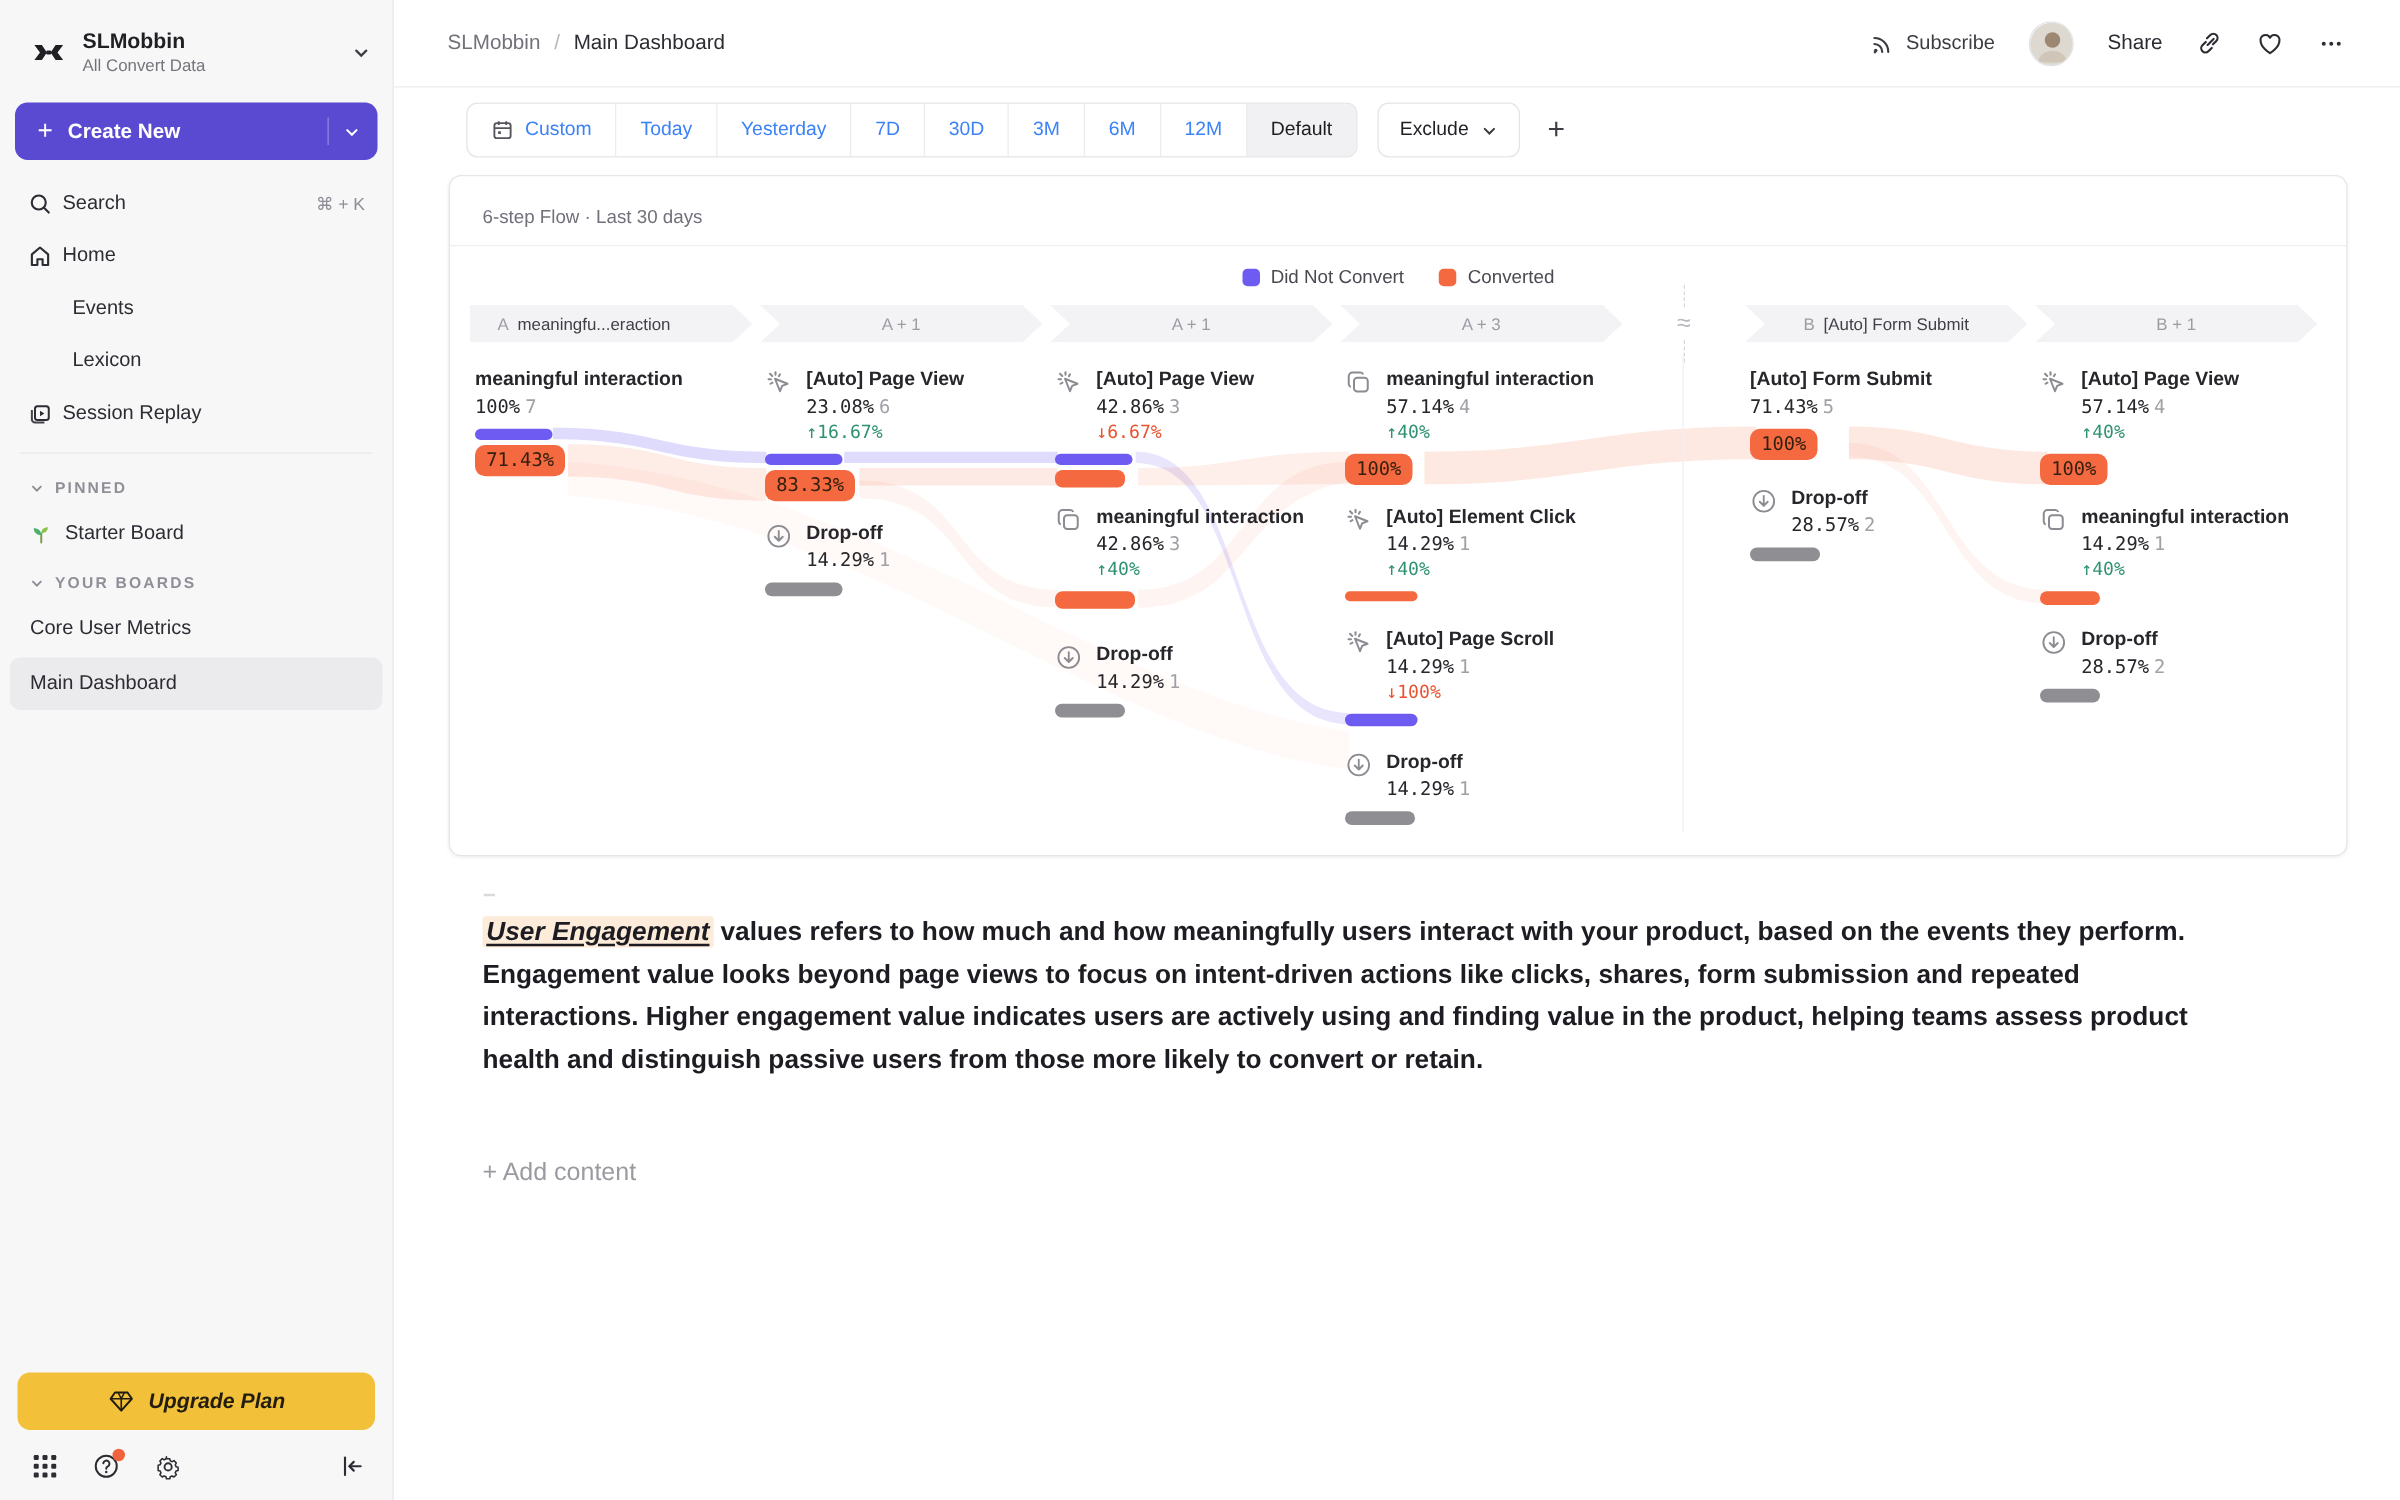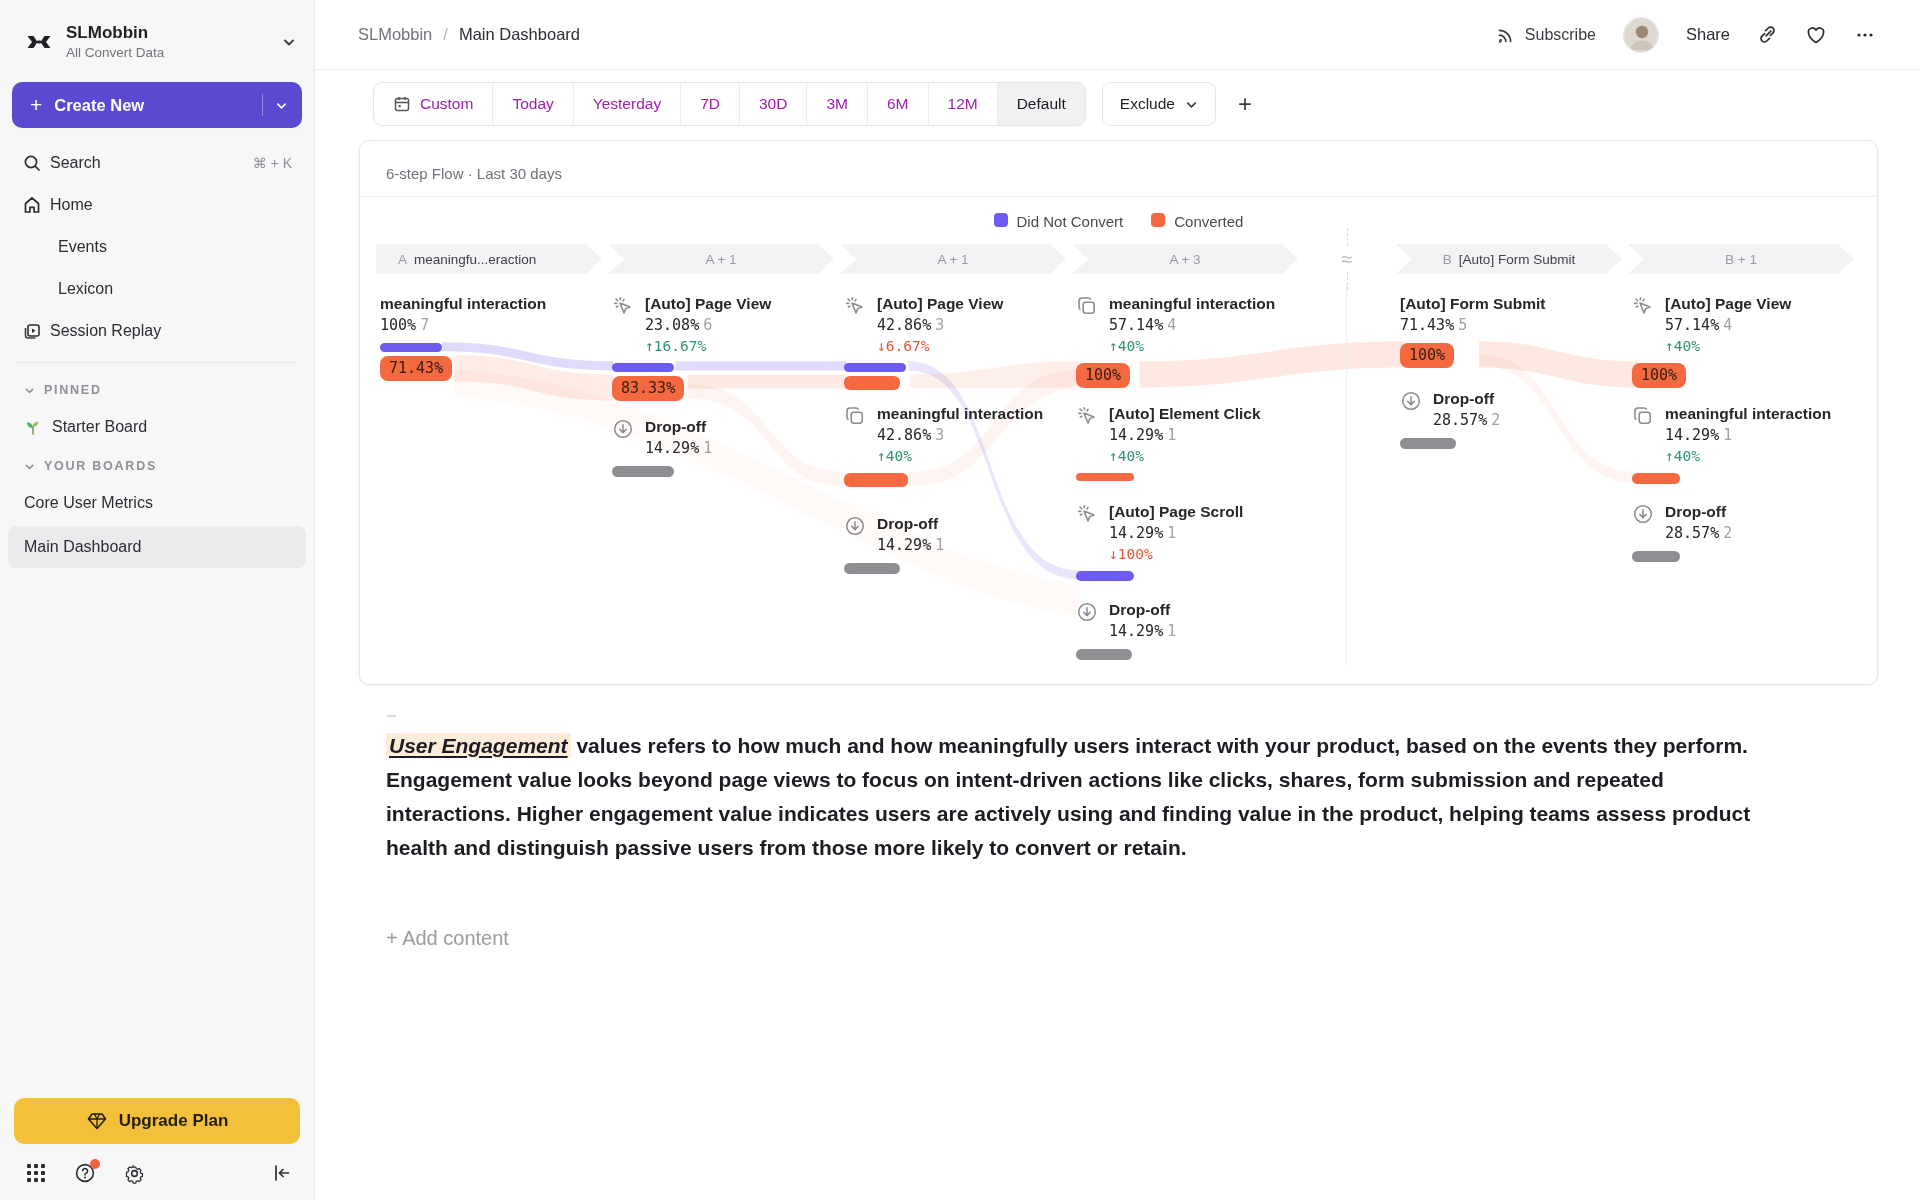--- a/index.html
+++ b/index.html
@@ -20,55 +20,55 @@
   .nav { padding:4px 10px 0; }
   .nav-item { height:42px; display:flex; align-items:center; gap:8px; padding:0 12px; border-radius:8px; font-size:16px; font-weight:500; color:#2c2c33; cursor:pointer; }
   .nav-item.indent { padding-left:48px; }
   .nav-item .shortcut { margin-left:auto; font-size:14px; color:#8e8e96; font-weight:400; }
   .nav-item .chev { margin-left:auto; color:#55555e; }
   .side-divider { height:1px; background:#e7e7ea; margin:10px 16px; }
   .section-head { display:flex; align-items:center; gap:9px; padding:10px 12px 8px 24px; font-size:12.5px; font-weight:700; letter-spacing:.14em; color:#8f8f98; cursor:pointer; }
   .board-item { height:42px; display:flex; align-items:center; gap:10px; margin:1px 8px; padding:0 16px; border-radius:8px; font-size:16px; font-weight:500; color:#2c2c33; cursor:pointer; }
   .board-item.selected { background:#ebebee; }
   .sidebar-bottom { margin-top:auto; padding:12px 14px 16px; }
-  .upgrade { height:46px; background:#f2c139; border-radius:10px; display:flex; align-items:center; justify-content:center; gap:11px; font-size:17px; font-weight:700; color:#221d10; cursor:pointer; }
+  .upgrade { height:46px; background:#f2c139; border-radius:10px; display:flex; align-items:center; justify-content:center; gap:11px; font-size:17px; font-weight:700; color:#221d10; cursor:pointer;font-style:italic; }
   .bottom-icons { display:flex; align-items:center; gap:28px; padding:18px 8px 0 12px; }
   .bicon { position:relative; cursor:pointer; }
   .badge-dot { position:absolute; top:-3px; right:-4px; width:10px; height:10px; border-radius:50%; background:#f0633c; }
   .collapse { margin-left:auto; }
 
   
   .main { margin-left:315px; width:1605px; }
   .topbar { height:70px; display:flex; align-items:center; padding:0 44px 0 43px; border-bottom:1px solid #ededf0; }
   .breadcrumb { display:flex; align-items:center; gap:11px; font-size:16.5px; }
   .bc-root { color:#71717a; cursor:pointer; }
   .bc-sep { color:#b6b6bd; }
   .bc-cur { color:#2c2c33; font-weight:500; }
   .topbar-right { margin-left:auto; display:flex; align-items:center; gap:27px; }
   .subscribe { display:flex; align-items:center; gap:9px; font-size:16px; color:#3c3c43; cursor:pointer; }
   .avatar { width:36px; height:36px; border-radius:50%; overflow:hidden; border:1px solid #e3e3e7; cursor:pointer; }
   .share { font-size:16.5px; font-weight:500; color:#2c2c33; cursor:pointer; }
   .tico { cursor:pointer; }
 
   .filterbar { display:flex; align-items:center; gap:16px; padding:12px 0 14px 58px; }
   .segmented { display:flex; align-items:stretch; height:44px; border:1px solid #e5e5e9; border-radius:9px; background:#fff; overflow:hidden; }
-  .seg { display:flex; align-items:center; gap:9px; padding:0 19px; font-size:15.5px; color:#a21caf; border-left:1px solid #ececef; cursor:pointer; white-space:nowrap; }
+  .seg { display:flex; align-items:center; gap:9px; padding:0 19px; font-size:15.5px; color:#3b82f6; border-left:1px solid #ececef; cursor:pointer; white-space:nowrap; }
   .seg:first-child { border-left:none; }
   .seg.active { background:#f1f1f3; color:#1d1d22; font-weight:500; }
   .exclude-btn { height:44px; border:1px solid #e5e5e9; border-radius:9px; background:#fff; display:flex; align-items:center; gap:10px; padding:0 17px; font-size:15.5px; font-weight:500; color:#1f1f24; cursor:pointer; }
   .add-filter { font-size:24px; color:#3c3c43; padding:0 6px; cursor:pointer; }
 
   
   .card { margin-left:44px; width:1519px; border:1px solid #e6e6ea; border-radius:10px; box-shadow:0 1px 3px rgba(20,20,30,.06); background:#fff; }
   .card-head { padding:18px 26px 14px; border-bottom:1px solid #efeff2; }
   .card-title-row { display:flex; align-items:center; gap:12px; font-size:20px; font-weight:700; color:#26262b; }
   .card-sub { margin-top:6px; font-size:15px; color:#70707a; }
   .flow-wrap { padding:8px 16px 18px; }
   .legend-row { display:flex; justify-content:center; gap:28px; padding:8px 0 14px; font-size:15px; color:#4a4a52; }
-  .legend-item { display:flex; align-items:flex-start; gap:9px; cursor:pointer; }
+  .legend-item { display:flex; align-items:center; gap:9px; cursor:pointer; }
   .legend-sw { width:14px; height:14px; border-radius:4px; }
 
   .banner-row { display:flex; gap:6px; height:30px; }
   .banner { flex:0 0 226px; background:#f3f3f6; display:flex; align-items:center; justify-content:center; gap:7px; font-size:13.5px; color:#9b9ba3; cursor:pointer;
             clip-path:polygon(0 0, calc(100% - 16px) 0, 100% 50%, calc(100% - 16px) 100%, 0 100%, 16px 50%); }
   .banner.first { clip-path:polygon(0 0, calc(100% - 16px) 0, 100% 50%, calc(100% - 16px) 100%, 0 100%); justify-content:flex-start; padding-left:22px; }
   .banner.emph .b-label { color:#3f3f46; }
   .gap-cell { flex:0 0 86px; position:relative; display:flex; align-items:center; justify-content:center; color:#b9b9c0; font-size:20px; }
   .gap-cell::before { content:""; position:absolute; left:50%; top:-16px; bottom:-16px; border-left:1px dashed #d8d8de; }
   .gap-cell .approx { position:relative; background:#fff; padding:2px 1px; line-height:1; }

